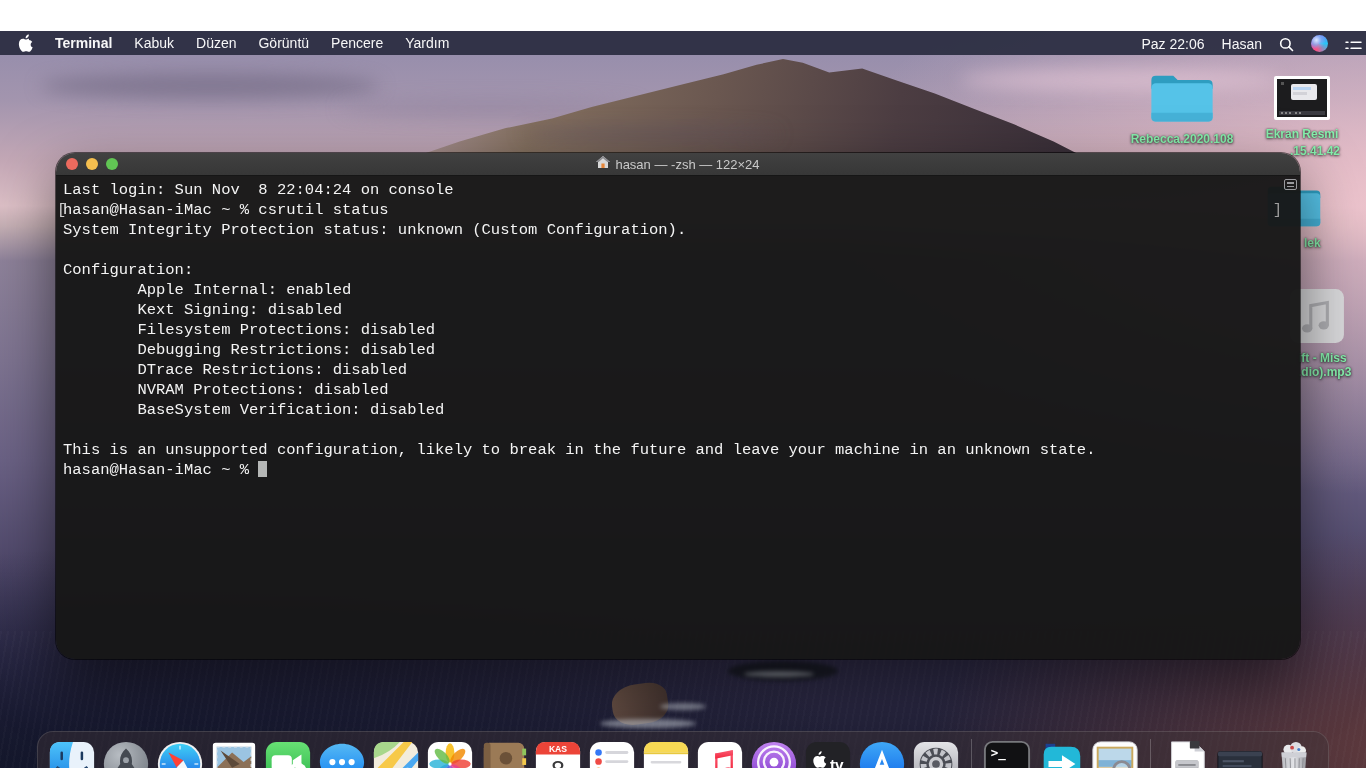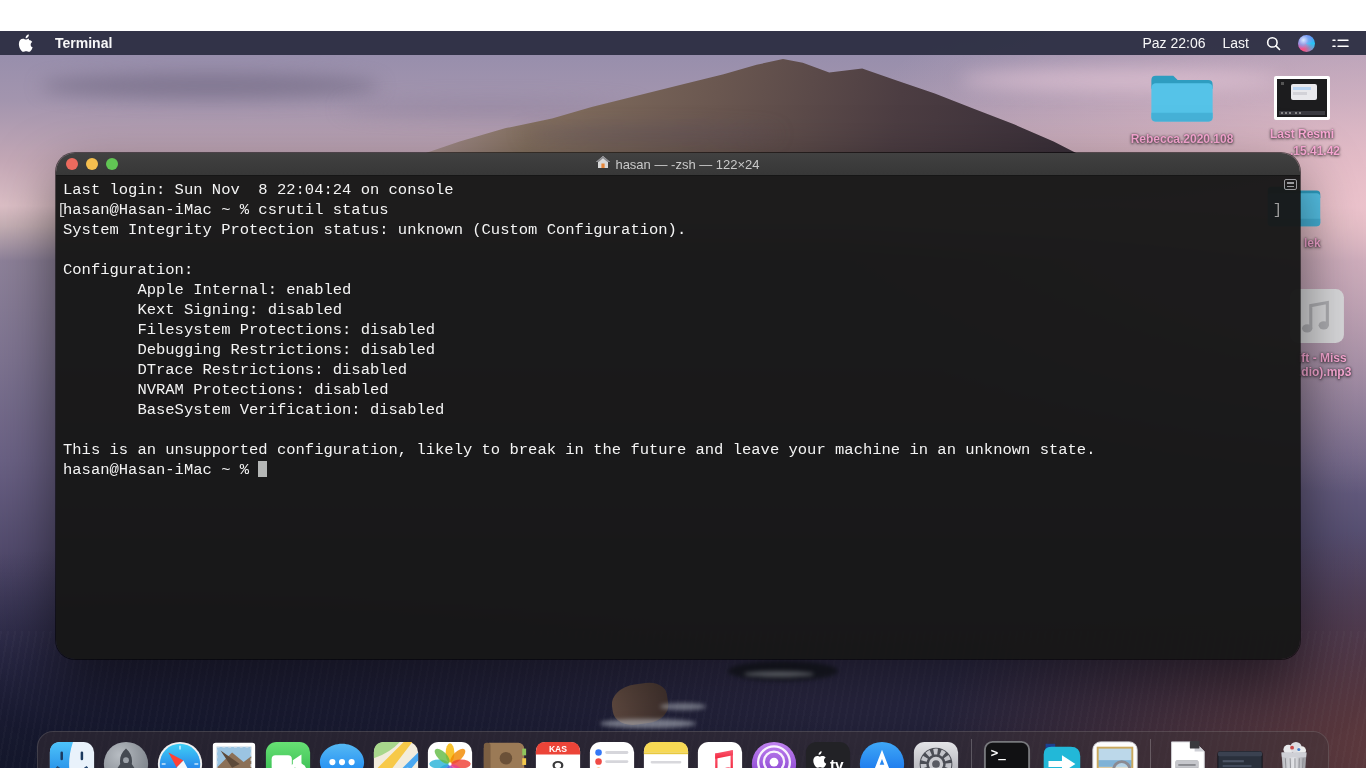--- a/index.html
+++ b/index.html
@@ -37,29 +37,29 @@
   .foam.f3{left:744px;top:640px;width:70px;height:6px;}
 
   
   .menu-bar{position:absolute;left:0;top:0;width:1366px;height:24px;
     background:rgba(44,46,66,.94);display:flex;align-items:center;
     color:rgba(255,255,255,.96);font-size:14px;z-index:40;}
   .mb-left{display:flex;align-items:center;gap:22px;padding-left:18px;}
   .apple-logo{width:15px;height:18px;display:flex;align-items:center;}
   .app-name{font-weight:700;}
   .menu-item{cursor:default;}
-  .mb-right{margin-left:auto;display:flex;align-items:center;gap:17px;padding-right:17px;}
+  .mb-right{margin-left:auto;display:flex;align-items:flex-end;gap:17px;padding-right:4px;}
   .mb-icon{display:flex;align-items:center;}
   .siri-orb{width:17px;height:17px;border-radius:50%;
     background:radial-gradient(circle at 32% 30%, rgba(220,240,255,.95) 0%, rgba(125,181,242,.7) 30%, rgba(125,181,242,0) 55%),
       conic-gradient(from 210deg,#ff4f81,#9b5cf6,#27c4f5,#ff4f81);}
 
   
   .desk-icon{position:absolute;z-index:5;text-align:center;}
-  .desk-label{font-size:12px;font-weight:700;color:#f9a8d4;
+  .desk-label{font-size:12px;font-weight:700;color:#86efac;
     text-shadow:0 1px 3px rgba(0,0,0,.7),0 0 2px rgba(0,0,0,.5);margin-top:2px;}
 
   
   .terminal-window{position:absolute;left:56px;top:122px;width:1244px;height:506px;
     border-radius:19px;overflow:hidden;z-index:20;
     box-shadow:0 24px 60px rgba(0,0,0,.55),0 0 0 1px rgba(0,0,0,.55);}
   .title-bar{height:22px;background:linear-gradient(180deg,#414141,#373737);
     border-bottom:1px solid #161616;display:flex;align-items:center;position:relative;}
   .traffic{display:flex;gap:8px;padding-left:10px;}
   .tl{width:12px;height:12px;border-radius:50%;}
@@ -109,24 +109,31 @@
   <div class="menu-bar">
     <div class="mb-left">
       <div class="mb-icon">
         <span class="apple-logo">
           <svg viewBox="0 0 17 20" width="15" height="18" fill="#fff">
               <path d="M8.7 4.6c.9 0 2-.6 2.7-1.4.6-.8 1-1.8.9-2.9-1 0-2.1.6-2.8 1.4-.6.7-1 1.8-.8 2.9zM12.4 5.2c-1.5 0-2.7.9-3.5.9-.8 0-1.9-.85-3.2-.85C3.2 5.25 1 7.3 1 11.1c0 2.4.9 4.9 2 6.5.95 1.35 1.8 2.45 3 2.45 1.2 0 1.7-.8 3.2-.8s1.9.8 3.2.8 2.1-1.2 3-2.5c.7-1 1-2 1.2-2.6-2.6-1-3.1-4.7-.4-6.2-.8-1.4-2.3-2.25-3.8-2.25z"></path>
             </svg>
         </span>
       </div>
       <div class="app-name menu-item">Terminal</div>
+      <div id="menu-list" style="display:flex;gap:22px;">
+          <div class="menu-item">Kabuk</div>
+          <div class="menu-item">Düzen</div>
+          <div class="menu-item">Görüntü</div>
+          <div class="menu-item">Pencere</div>
+          <div class="menu-item">Yardım</div>
+        </div>
     </div>
     <div class="mb-right">
       <span>Paz 22:06</span>
-      <span>Last</span>
+      <span>Hasan</span>
       <span class="mb-icon">
         <svg viewBox="0 0 16 16" width="15" height="15" fill="none" stroke="#fff" stroke-width="1.7" stroke-linecap="round">
             <circle cx="6.8" cy="6.8" r="5"></circle>
             <line x1="10.6" y1="10.6" x2="14.4" y2="14.4"></line>
           </svg>
       </span>
       <span class="mb-icon siri-orb"></span>
       <span class="mb-icon">
         <svg viewBox="0 0 18 14" width="17" height="13" stroke="#fff" stroke-width="1.8" stroke-linecap="round">
             <line x1="1" y1="3.5" x2="3" y2="3.5"></line>
@@ -157,21 +164,21 @@
         <rect x="20" y="17" width="14" height="3" fill="#d2d2d8"></rect>
         <rect x="6" y="36" width="46" height="4" fill="#3a3a40"></rect>
         <g fill="#888">
           <rect x="8" y="37" width="2" height="2"></rect>
           <rect x="12" y="37" width="2" height="2"></rect>
           <rect x="16" y="37" width="2" height="2"></rect>
           <rect x="22" y="37" width="2" height="2"></rect>
           <rect x="26" y="37" width="2" height="2"></rect>
         </g>
       </svg>
-    <div class="desk-label">Last Resmi</div>
+    <div class="desk-label">Ekran Resmi</div>
   </div>
   <div class="desk-label" style="position:absolute;left:1290px;top:111px;width:70px;text-align:left;z-index:6;">.15.41.42</div>
 
   <div class="desk-icon" style="left:1264px;top:150px;width:60px;">
     <svg viewBox="0 0 64 52" width="60" height="49">
         <path d="M4 10 Q4 6 8 6 H24 l4 4 h28 q4 0 4 4 v4 H4z" fill="#2e9dc0"></path>
         <rect x="4" y="13" width="56" height="35" rx="4" fill="#55c3e8"></rect>
         <path d="M4 40 h56 v4 q0 4-4 4 H8 q-4 0-4-4z" fill="#46b2d8"></path>
       </svg>
     <div class="desk-label" style="text-align:left;padding-left:40px;">lek</div>

